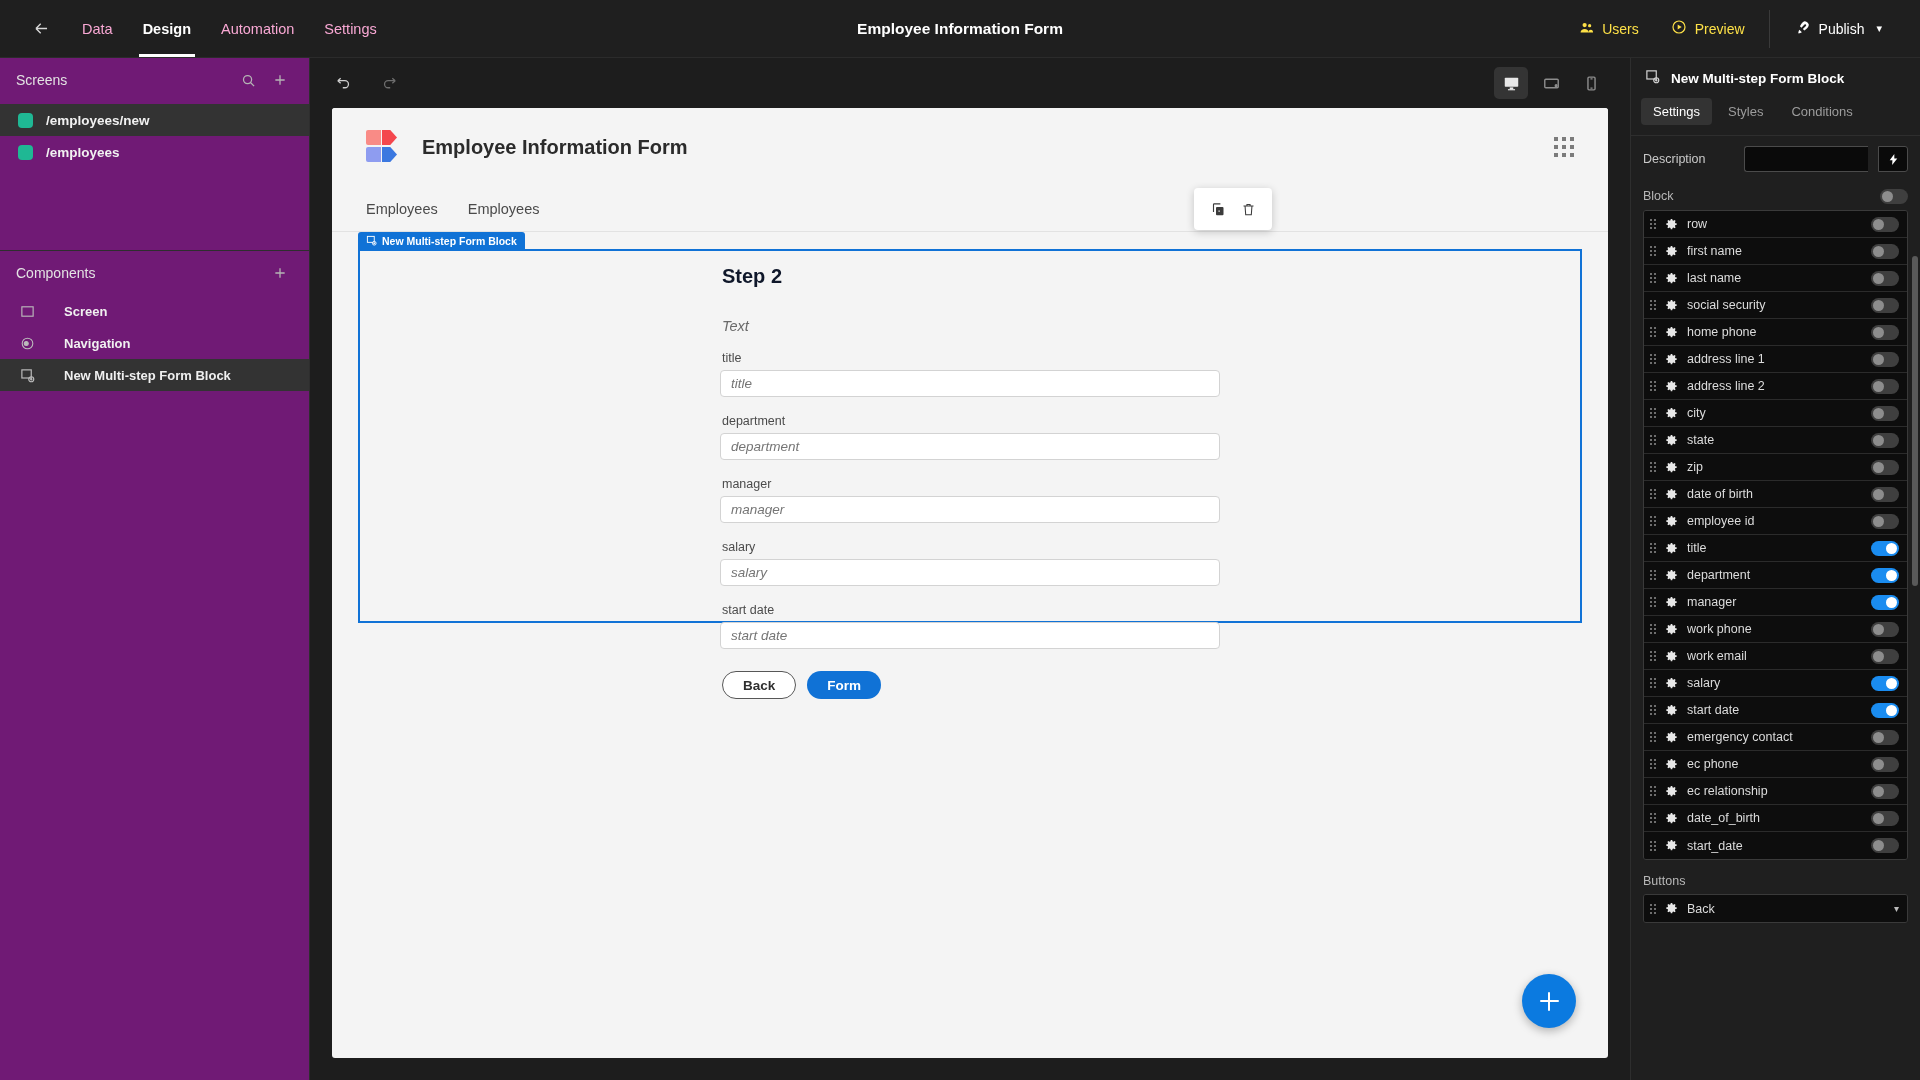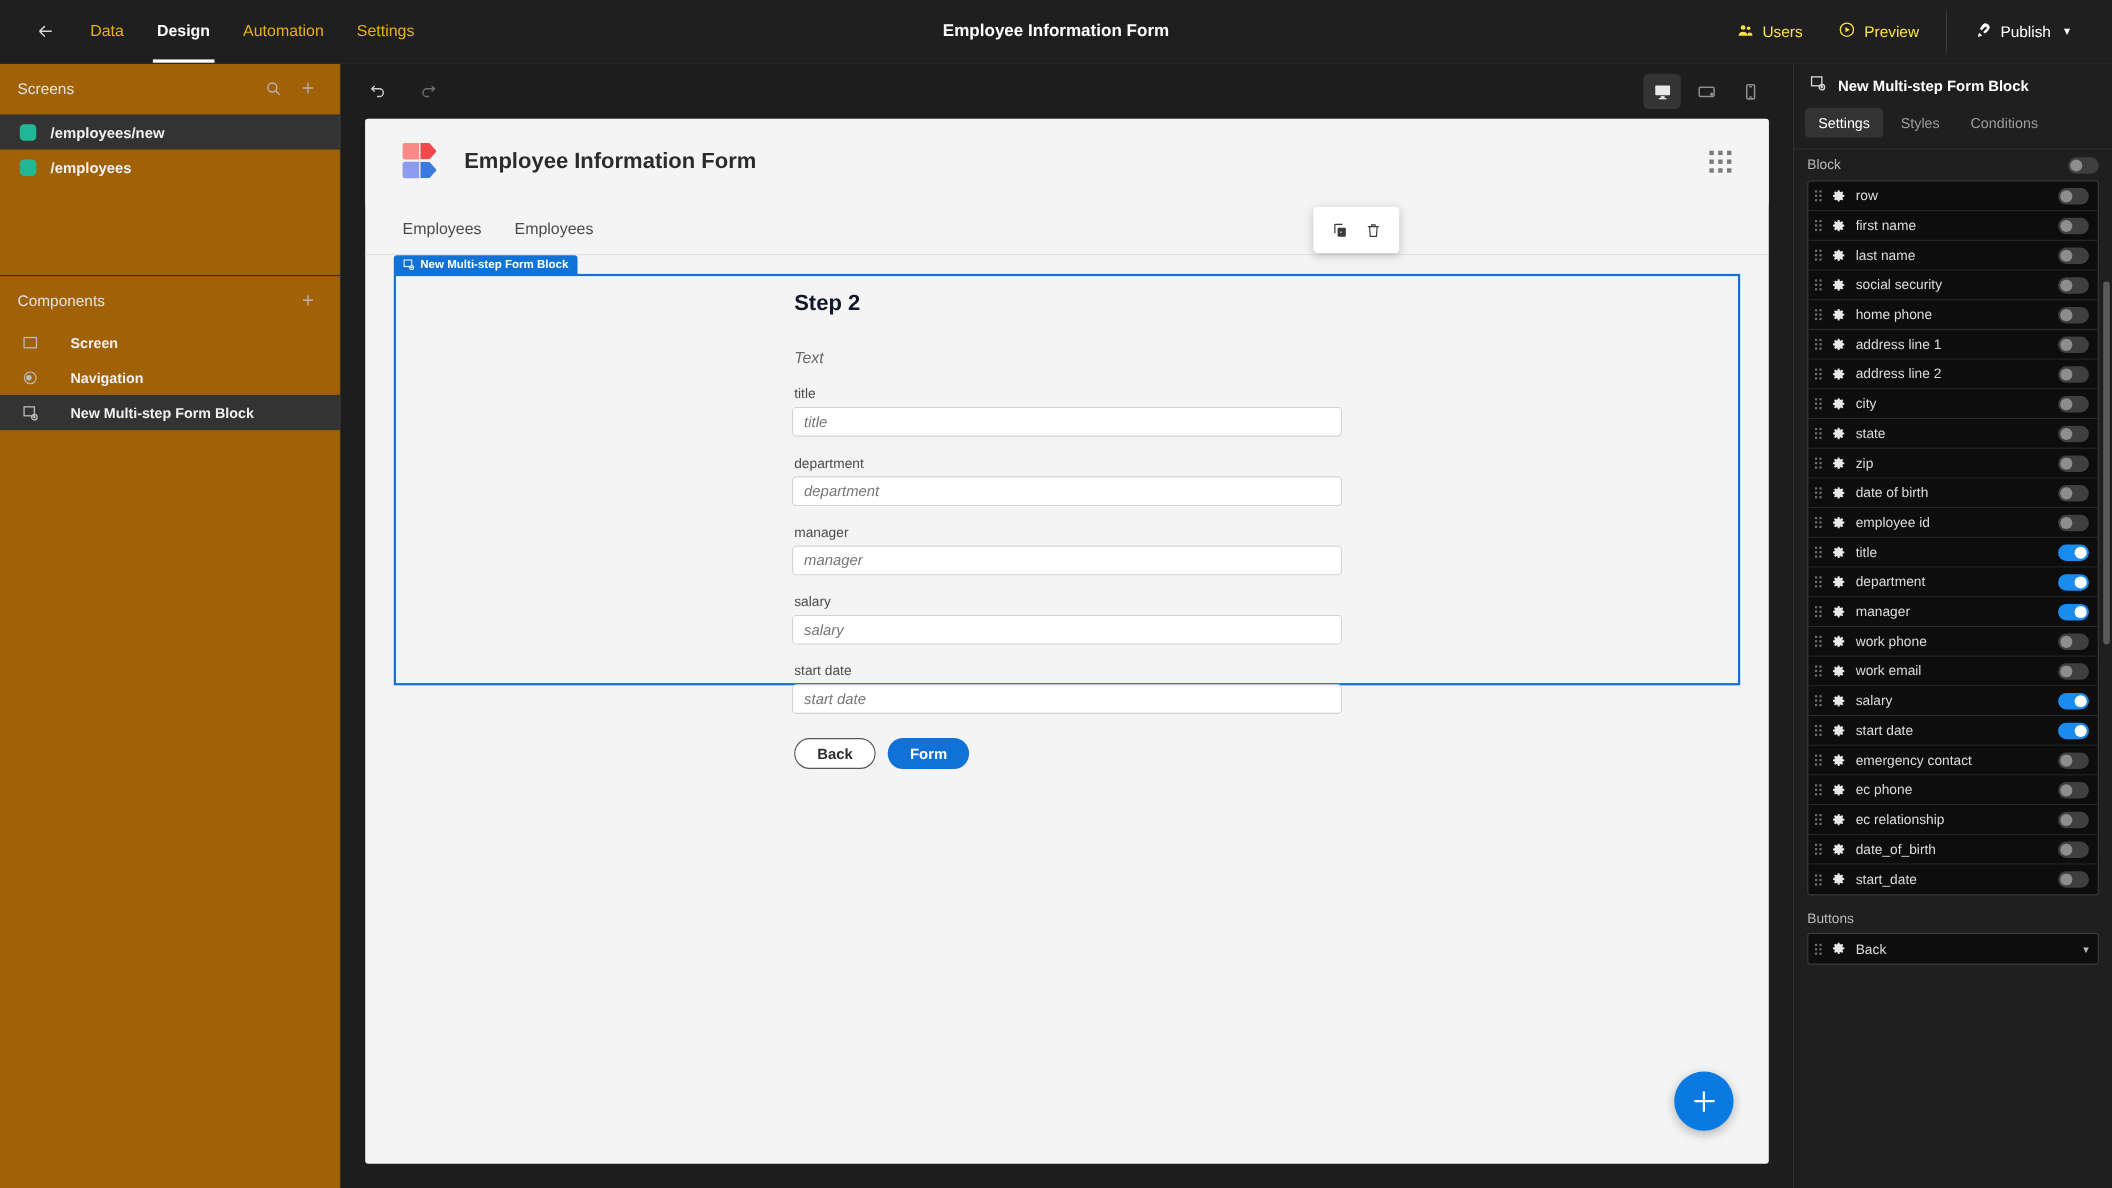--- a/index.html
+++ b/index.html
@@ -16,21 +16,21 @@
     display: flex; align-items: center; position: relative;
     border-bottom: 1px solid #2b2b2b;
   }
   .back-arrow {
     margin-left: 26px; width: 30px; height: 30px;
     display: flex; align-items: center; justify-content: center;
     color: #d8d8d8; cursor: pointer;
   }
   .topnav { display: flex; align-items: center; gap: 30px; margin-left: 26px; height: 100%; }
   .topnav-item {
-    font-size: 14.5px; color: #eab308; height: 100%;
+    font-size: 14.5px; color: #f9a8d4; height: 100%;
     display: flex; align-items: center; cursor: pointer; position: relative;
   }
   .topnav-item.active { color: #fff; font-weight: bold; }
   .topnav-item.active::after {
     content: ""; position: absolute; left: -4px; right: -4px; bottom: 0;
     height: 3px; background: #fff;
   }
   .app-title {
     position: absolute; left: 0; right: 0; text-align: center;
     font-size: 15.5px; color: #fff; font-weight: bold; pointer-events: none;
@@ -45,21 +45,21 @@
   }
   .tb-sep { width: 1px; height: 38px; background: #3a3a3a; margin: 0 8px; }
   .publish { color: #fff; }
   .chev { font-size: 11px; margin-left: 4px; }
 
   
   .main { flex: 1; display: flex; min-height: 0; }
 
   
   .leftbar {
-    width: 310px; flex: 0 0 310px; background: #a16207;
+    width: 310px; flex: 0 0 310px; background: #701a75;
     border-right: 1px solid #2e2e2e; display: flex; flex-direction: column;
   }
   .panel-head {
     height: 44px; display: flex; align-items: center;
     padding: 0 18px 0 16px; gap: 10px;
   }
   .panel-head .ttl { font-size: 14px; color: #e3e3e3; margin-right: auto; }
   .head-ico { color: #b5b5b5; cursor: pointer; display: flex; width: 22px; height: 22px;
               align-items: center; justify-content: center; }
   .screens-list { padding-top: 2px; }
@@ -472,20 +472,29 @@
       </span>
       <span class="rb-head-title">New Multi-step Form Block</span>
     </div>
     <div class="rb-tabs" id="rb-tabs">
         <div class="rb-tab active">Settings</div>
         <div class="rb-tab">Styles</div>
         <div class="rb-tab">Conditions</div>
       </div>
     <div class="rb-scroll">
       <div class="rb-inner">
+        <div class="desc-row">
+          <span class="desc-label">Description</span>
+          <input class="desc-input" type="text" style="">
+          <span class="bolt-btn">
+            <svg width="13" height="13" viewBox="0 0 24 24" fill="currentColor">
+                <path d="M13.5 2L5 13.5h5L9.5 22 19 10.2h-5.5z"></path>
+              </svg>
+          </span>
+        </div>
         <div class="sec-row">
           <span class="sec-label">Block</span>
           <span class="toggle">
               <i></i>
             </span>
         </div>
         <div class="field-list" id="fields-list">
             <div class="field-row">
               <span class="drag-h">
                 <span></span>

